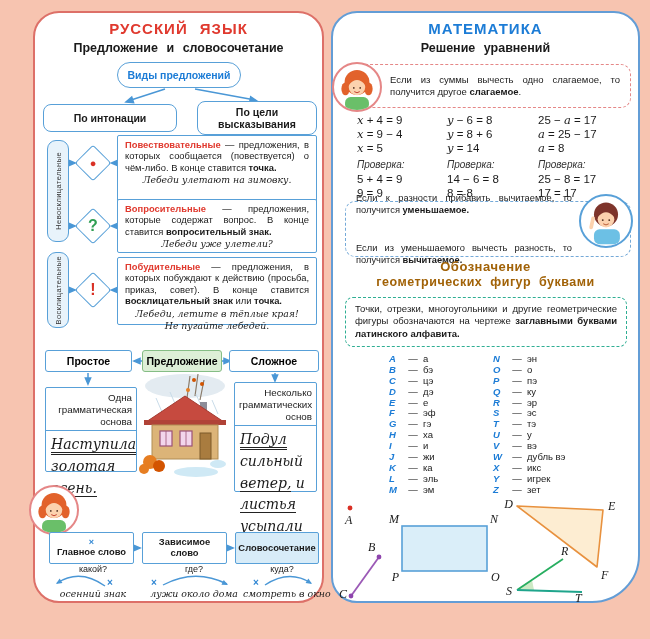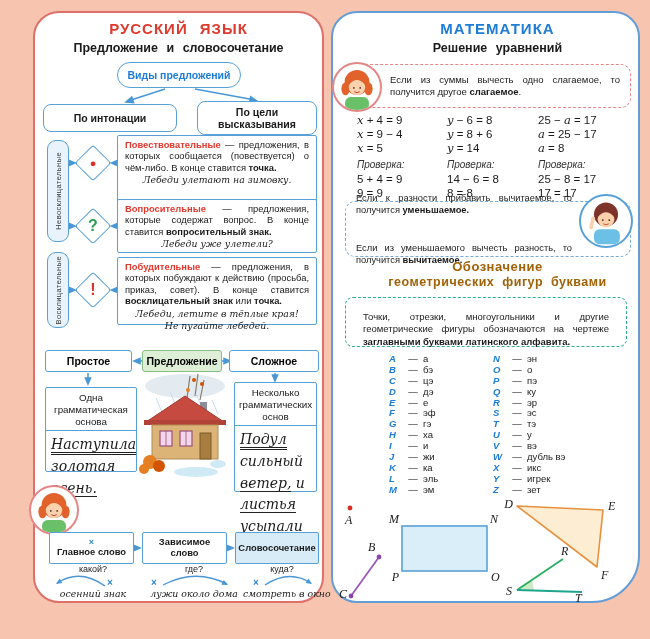--- a/index.html
+++ b/index.html
@@ -1,20 +1,20 @@
 <!DOCTYPE html>
 <html><head>
 <meta charset="utf-8">
 <style>
   html,body{margin:0;padding:0;}
   body{font-family:"Liberation Sans",sans-serif;}
   .canvas{position:relative;width:650px;height:639px;background:#f7c4b0;overflow:hidden;}
   .card{position:absolute;background:#fff;box-sizing:border-box;}
   .card-left{left:33px;top:11px;width:291px;height:592px;border:2px solid #dd7068;border-radius:26px;}
-  .card-right{left:331px;top:11px;width:309px;height:592px;border:2px solid #639dd6;border-radius:26px 26px 48px 26px;padding-left:12px;}
+  .card-right{left:331px;top:11px;width:309px;height:592px;border:2px solid #639dd6;border-radius:26px 26px 48px 26px;}
   .abs{position:absolute;}
   .ctr{width:100%;text-align:center;}
   .page-title{font-size:15px;font-weight:bold;letter-spacing:1px;word-spacing:7px;}
   .red{color:#e0392e;} .blue{color:#1c7cd6;}
   .page-subtitle{font-size:12.5px;font-weight:bold;color:#1a1a1a;word-spacing:5px;}
   .rbox{box-sizing:border-box;border:1.4px solid #58a0d8;background:#fff;display:flex;align-items:center;justify-content:center;text-align:center;}
   .vidy{border-radius:13px;font-weight:bold;color:#1c7cd6;font-size:10.5px;}
   .navbox{border-radius:8px;font-weight:bold;font-size:10.5px;color:#1a1a1a;line-height:1.15;}
   .vbox{box-sizing:border-box;border:1.4px solid #58a0d8;background:#e8f3fb;border-radius:9px;display:flex;align-items:center;justify-content:center;}
   .vbox span{writing-mode:vertical-rl;transform:rotate(180deg);font-size:7.5px;color:#333;letter-spacing:.4px;white-space:nowrap;}
@@ -24,21 +24,21 @@
   .mark-q{color:#2f9e52;font-size:16px;}
   .mark-ex{color:#d93025;font-size:16px;}
   .tbox{box-sizing:border-box;border:1.5px solid #58a0d8;background:#fff;border-radius:2px;padding:3px 7px;font-size:9.4px;line-height:1.22;color:#1a1a1a;}
   .tbox p{margin:0;text-align:justify;}
   .ttl{font-weight:bold;color:#e0392e;}
   .b{font-weight:bold;}
   .texample{text-align:center !important;font-family:"DejaVu Serif",serif;font-style:italic;font-size:9.3px;margin-top:1px !important;}
   .mbox{position:absolute;top:337px;height:22px;box-sizing:border-box;border:1.4px solid #58a0d8;border-radius:3px;background:#fff;font-weight:bold;font-size:10.5px;display:flex;align-items:center;justify-content:center;}
   .mbox.green{background:#ddefd7;border-color:#85bd85;}
   .gbox{box-sizing:border-box;border:1.4px solid #58a0d8;border-radius:2px;background:#fff;padding:4px 4px;font-size:9.8px;color:#1a1a1a;}
-  .gtitle{text-align:center;line-height:1.2;}
+  .gtitle{text-align:right;line-height:1.2;}
   .gdiv{border-top:1.2px solid #58a0d8;margin:3px -4px;}
   .gex{font-family:"DejaVu Serif",serif;font-style:italic;font-size:14px;line-height:1.55;padding:0 1px;}
   .u1{border-bottom:1px solid #222;}
   .u2{border-bottom:3px double #222;}
   .note{box-sizing:border-box;border:1.6px dashed #e58787;border-radius:10px;background:#fff;font-size:9.5px;color:#1a1a1a;display:flex;align-items:center;}
   .note p{margin:0;text-align:justify;line-height:1.3;}
   .note-blue{border-color:#74a9d8;}
   .avatar{position:absolute;border-radius:50%;background:#fff;overflow:hidden;box-sizing:border-box;}
   .av-red{border:2px solid #e58787;}
   .av-blue{border:2px solid #58a0d8;}
@@ -47,21 +47,21 @@
   .xmark{color:#2f86d3;font-weight:bold;font-size:9px;line-height:1;}
   .pair{position:absolute;top:551px;text-align:center;}
   .pair-q{font-size:9px;color:#222;height:11px;}
   .pair-words{font-family:"DejaVu Serif",serif;font-style:italic;font-size:9.4px;color:#1a1a1a;white-space:nowrap;}
   .eqcol{position:absolute;top:100px;font-size:11.5px;color:#1a1a1a;}
   .eq-line{line-height:14px;}
   .eq-line i{font-family:"DejaVu Serif",serif;font-style:italic;}
   .eq-check-label{font-style:italic;font-size:10px;color:#333;margin:4px 0 2px;}
   .h2line{font-weight:bold;color:#a16207;letter-spacing:.5px;word-spacing:4px;}
   .greenbox{box-sizing:border-box;border:1.6px dashed #2fae93;border-radius:8px;background:#fff;padding:5px 9px;font-size:9.5px;color:#1a1a1a;}
-  .greenbox p{margin:8px;text-align:justify;line-height:1.3;}
+  .greenbox p{margin:0;text-align:justify;line-height:1.3;}
   .acol{position:absolute;top:340px;width:110px;}
   .arow{display:flex;align-items:center;height:10.9px;font-size:9.5px;}
   .alet{width:14px;color:#1c7cd6;font-weight:bold;font-style:italic;}
   .adash{width:20px;text-align:center;color:#333;}
   .aname{color:#1a1a1a;}
   .glabel{font-family:"Liberation Serif",serif;font-style:italic;font-size:12px;fill:#1a1a1a;}
   svg{display:block;}
   .overlay{position:absolute;left:0;top:0;pointer-events:none;}
 </style>
 </head>

